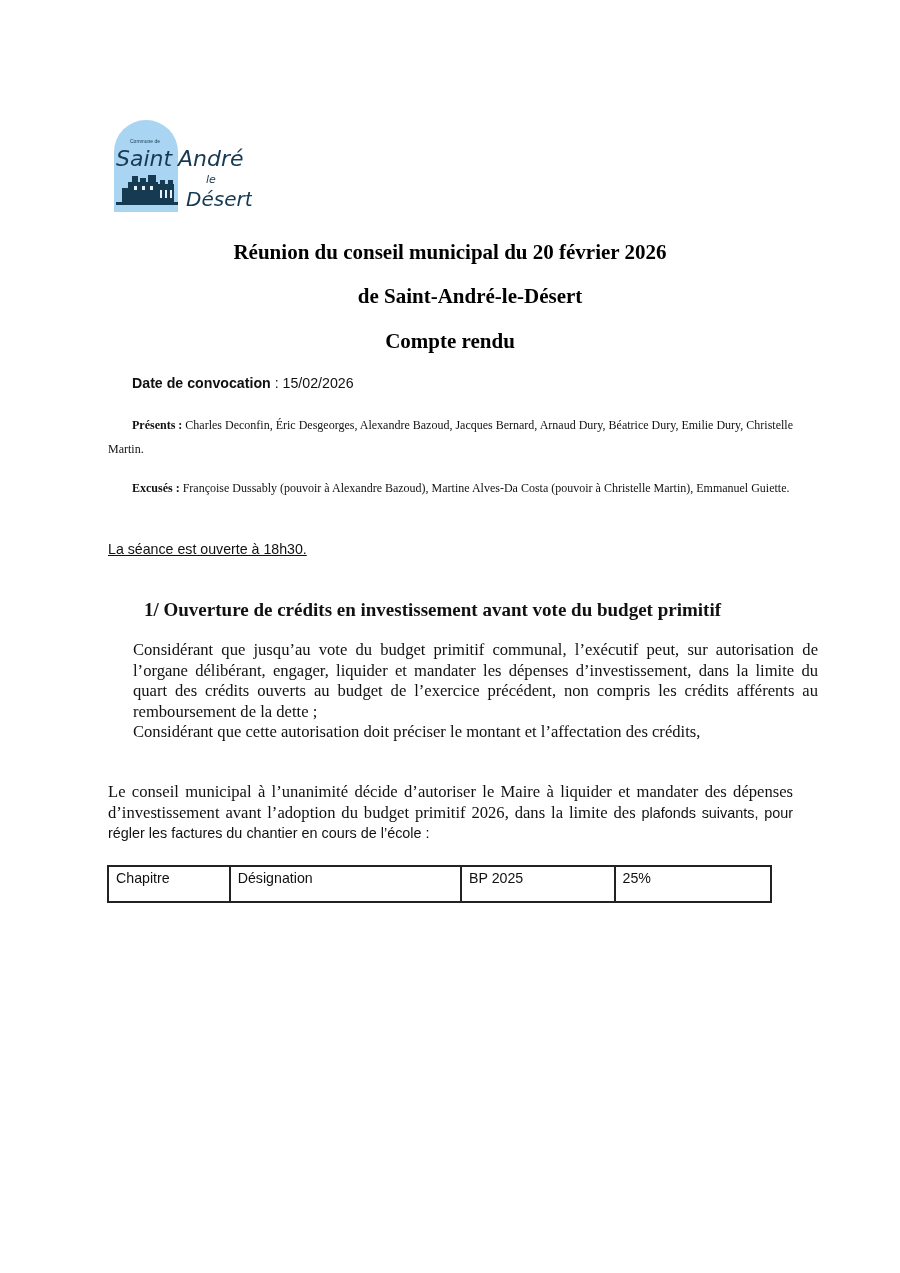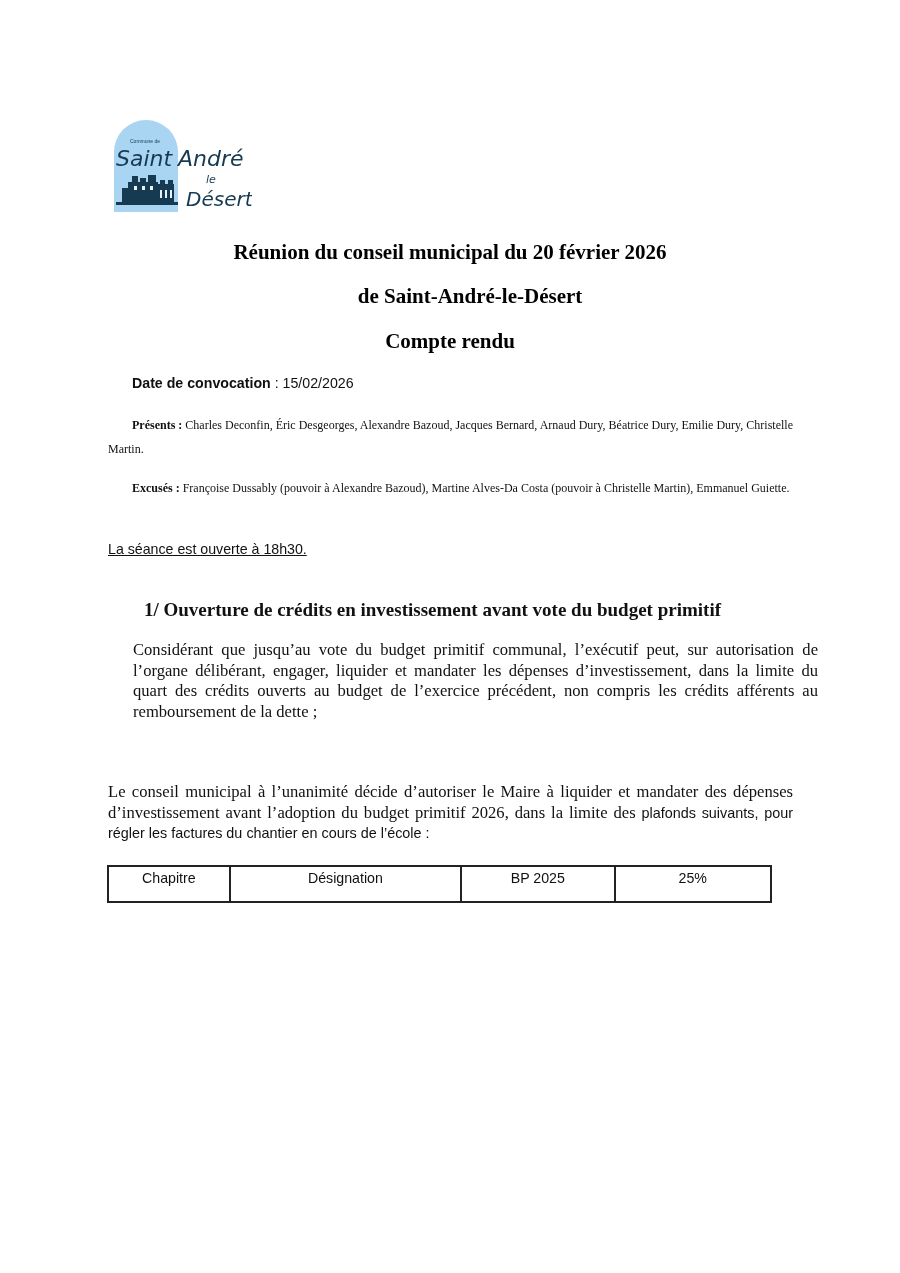--- a/index.html
+++ b/index.html
@@ -58,21 +58,21 @@
     .decision .tail { font-family: "Liberation Sans", sans-serif; font-size: 14.4px; }
 
     
     table.budget {
       position: absolute; left: 107px; top: 865px;
       border-collapse: collapse; width: 665px;
       font-family: "Liberation Sans", sans-serif; font-size: 14.2px;
     }
     table.budget td {
       border: 2px solid #222; height: 36px; vertical-align: top;
-      padding: 3px 7px 0 7px; box-sizing: border-box; text-align: center;
+      padding: 3px 7px 0 7px; box-sizing: border-box;
     }
     table.budget col.c1 { width: 122px; }
     table.budget col.c2 { width: 232px; }
     table.budget col.c3 { width: 154px; }
     table.budget col.c4 { width: 157px; }
     .b { font-weight: bold; margin-left: 24px; }
   </style>
 </head>
 <body>
 
@@ -125,20 +125,21 @@
   <div class="para excuses">
     <span class="b">Excusés :</span><span> Françoise Dussably (pouvoir à Alexandre Bazoud), Martine Alves-Da Costa (pouvoir à Christelle Martin), Emmanuel Guiette.</span>
   </div>
 
   <div class="line-sans seance">La séance est ouverte à 18h30.</div>
 
   <div class="section-title">1/ Ouverture de crédits en investissement avant vote du budget primitif</div>
 
   <div class="considerant">
     <p>Considérant que jusqu’au vote du budget primitif communal, l’exécutif peut, sur autorisation de l’organe délibérant, engager, liquider et mandater les dépenses d’investissement, dans la limite du quart des crédits ouverts au budget de l’exercice précédent, non compris les crédits afférents au remboursement de la dette ;</p>
+    <p>Considérant que cette autorisation doit préciser le montant et l’affectation des crédits,</p>
   </div>
 
   <div class="decision">
     <span>Le conseil municipal à l’unanimité décide d’autoriser le Maire à liquider et mandater des dépenses d’investissement avant l’adoption du budget primitif 2026, dans la limite des </span><span class="tail">plafonds suivants, pour régler les factures du chantier en cours de l’école :</span>
   </div>
 
   <table class="budget">
     <colgroup>
         <col class="c1">
         <col class="c2">

